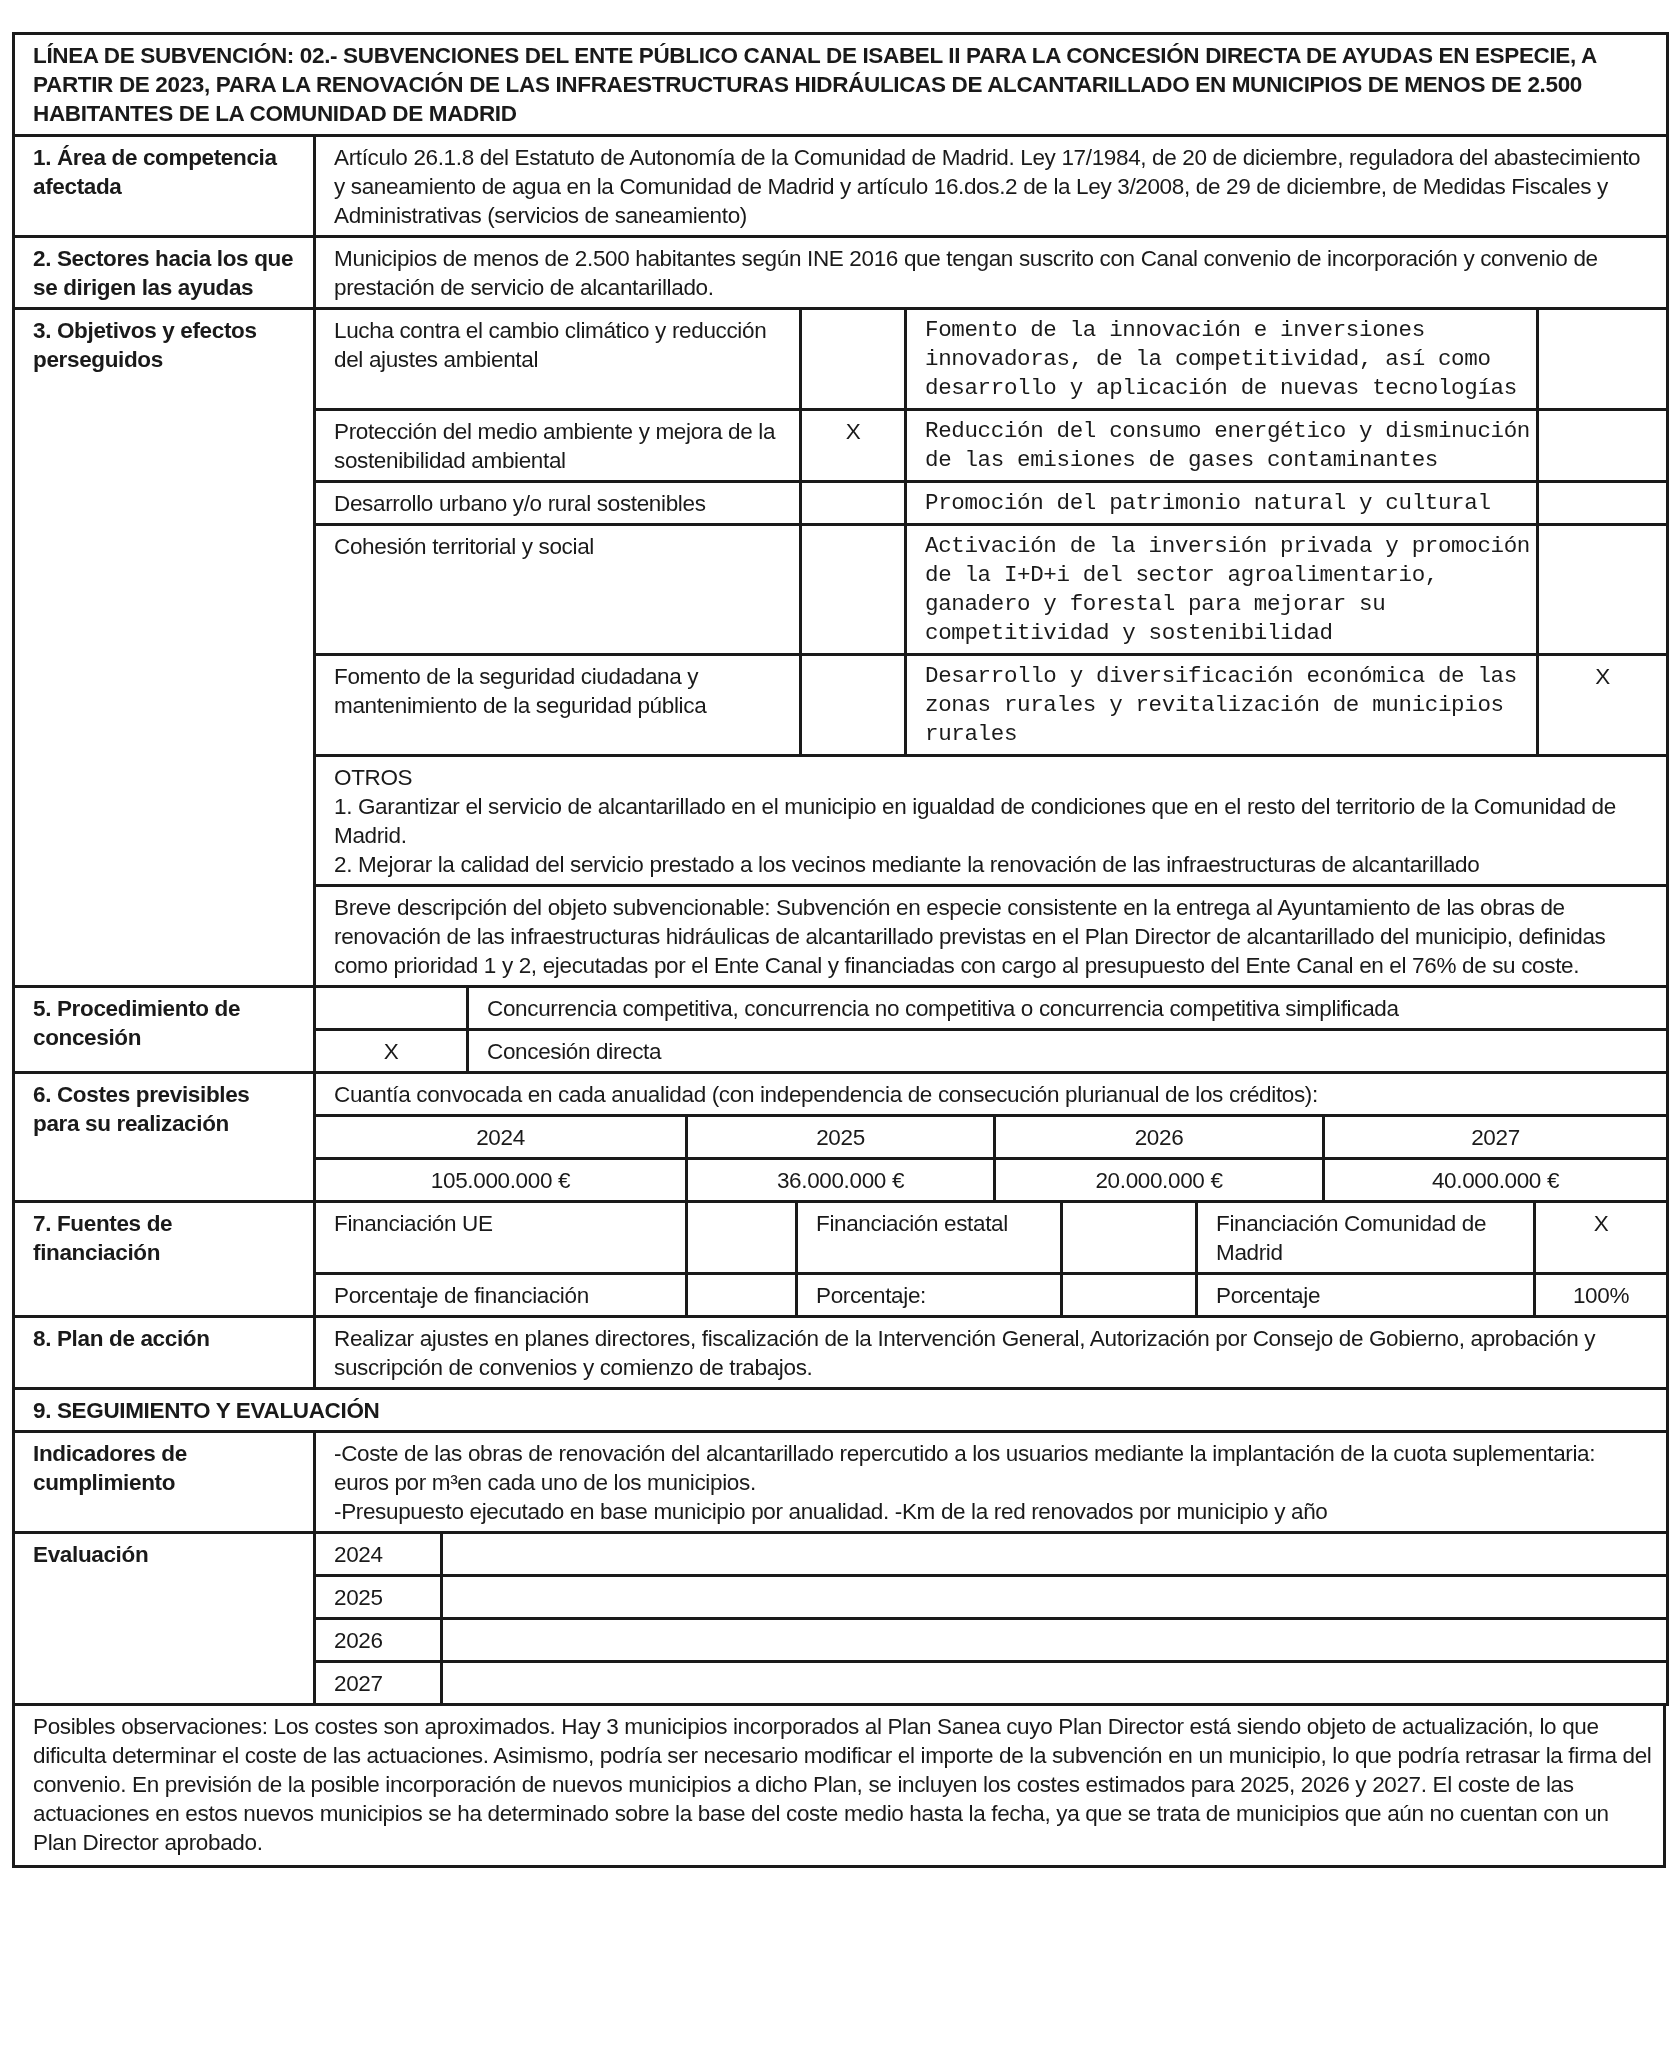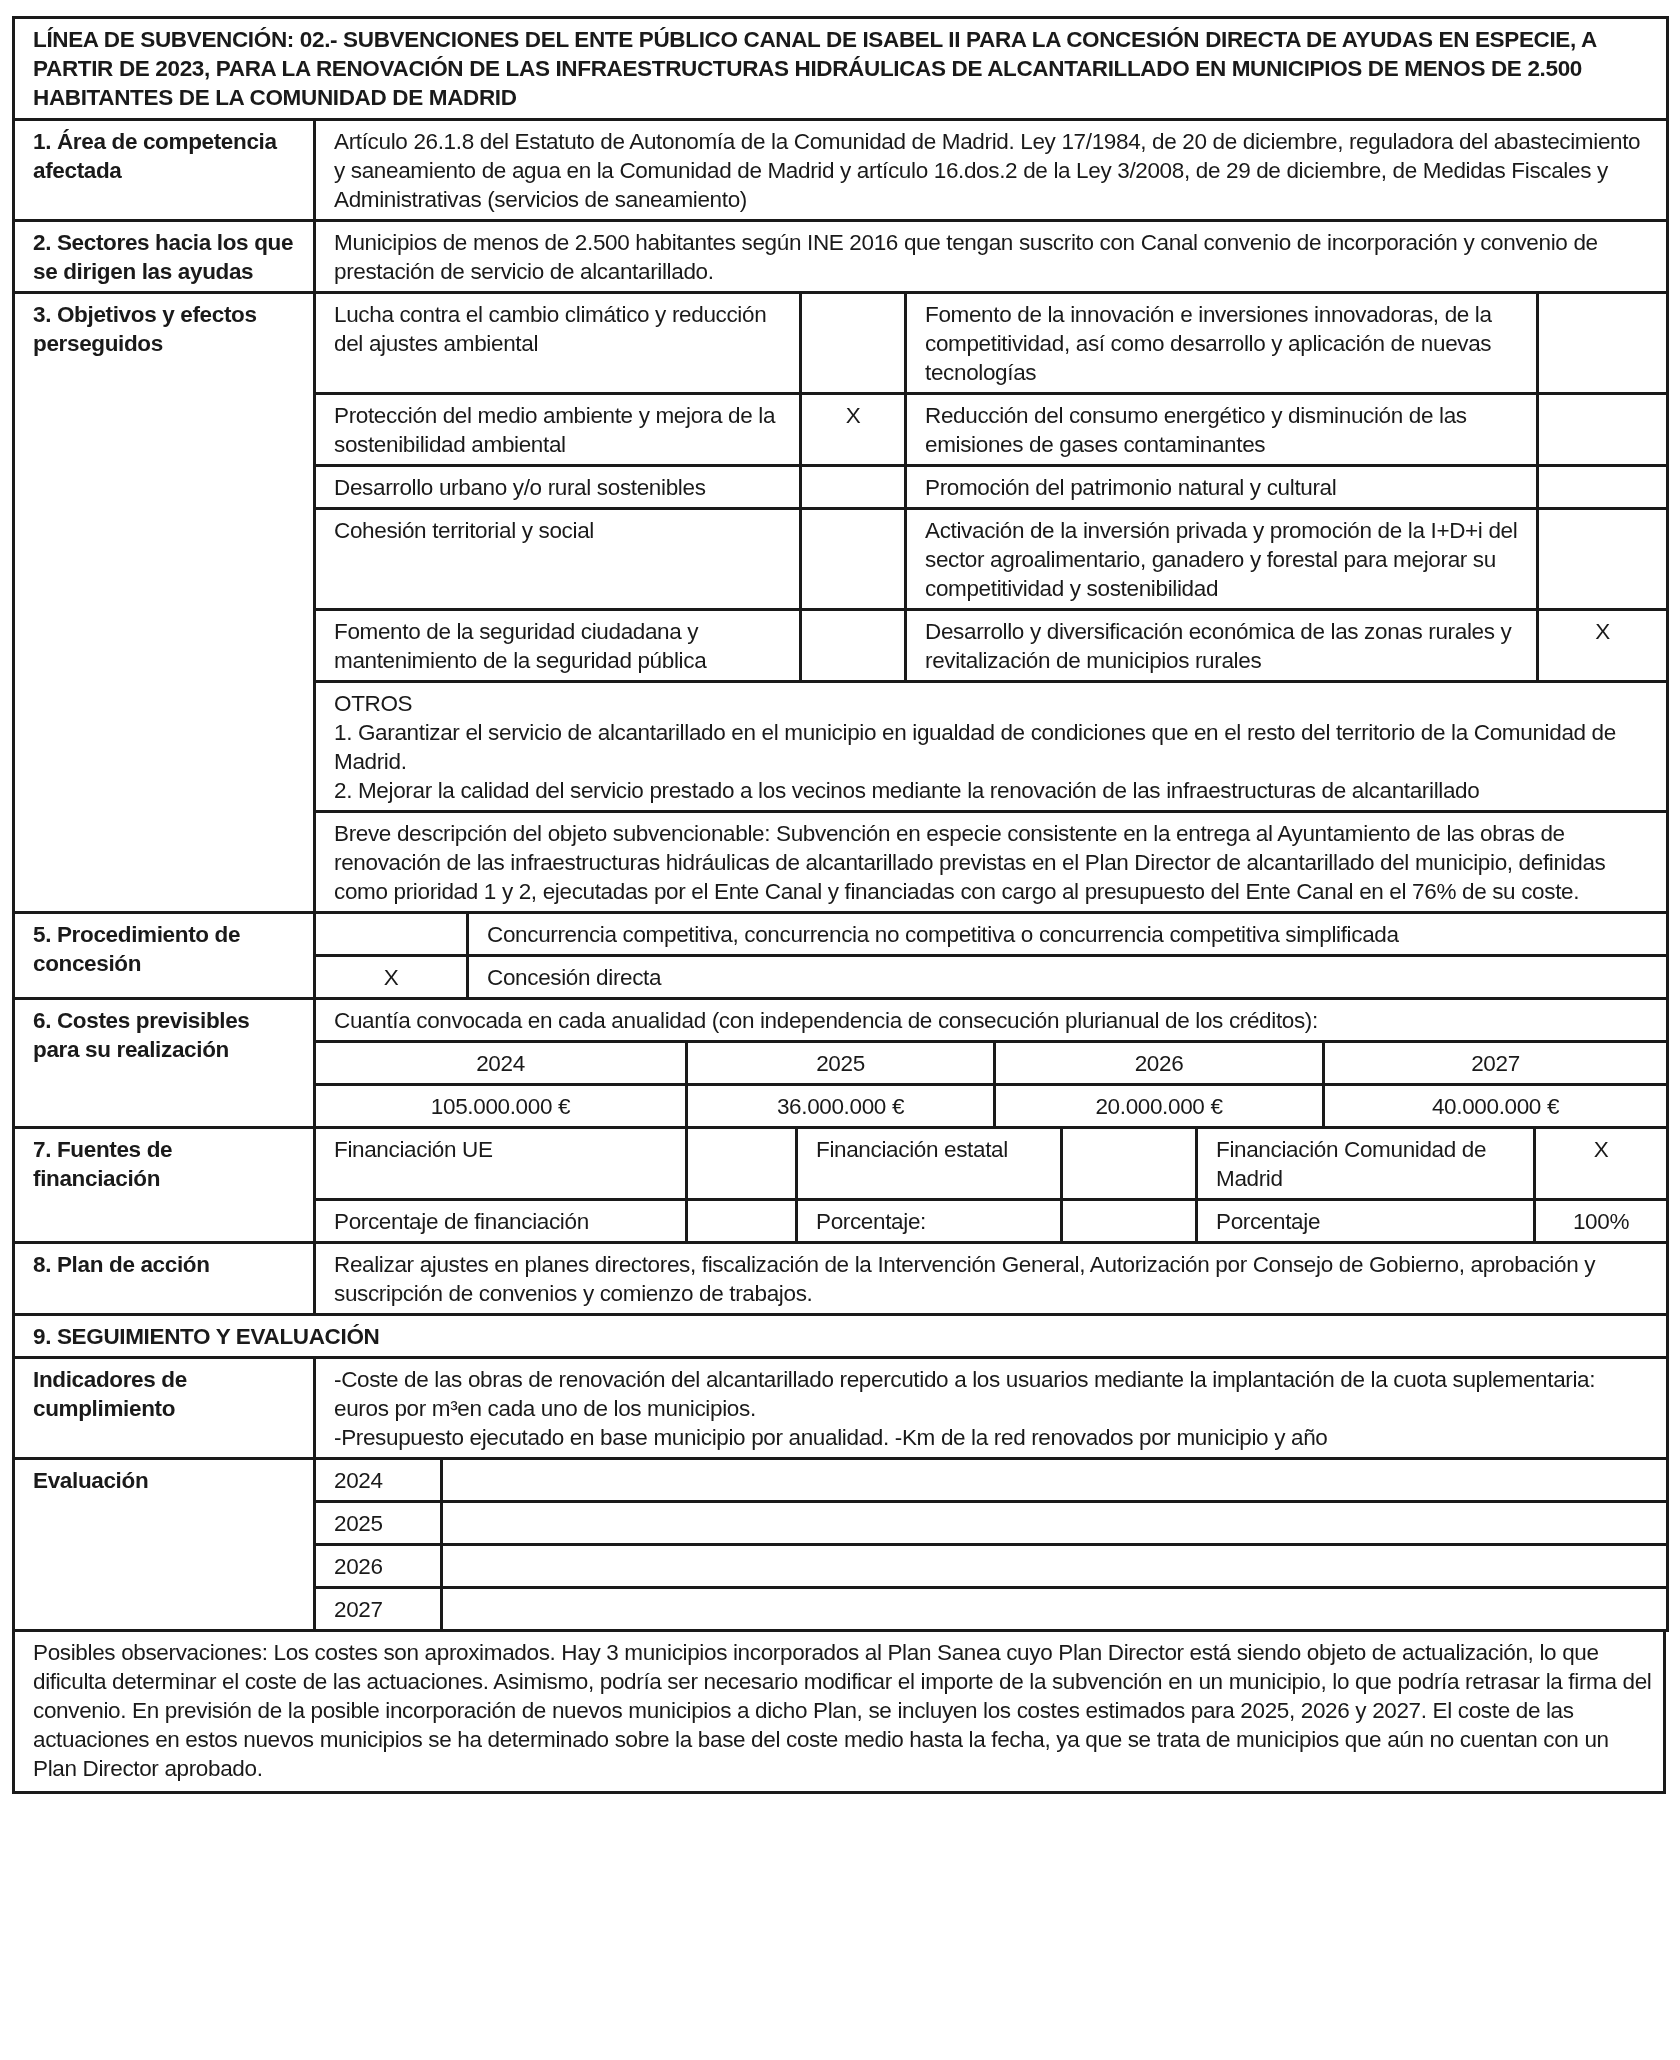--- a/index.html
+++ b/index.html
@@ -1,26 +1,26 @@
 <!DOCTYPE html>
 <html><head>
 <meta charset="utf-8">
 <style>
   html, body { margin: 0; padding: 0; background: #ffffff; }
   body { width: 1680px; height: 2060px; position: relative; overflow: hidden;
          font-family: "Liberation Sans", sans-serif; color: #1a1a1a; }
-  .sheet { position: absolute; left: 12px; top: 16px; width: 1654px; }
+  .sheet { position: absolute; left: 12px; top: 32px; width: 1654px; }
   table { border-collapse: collapse; width: 100%; table-layout: fixed; }
   td { border: 3px solid #1a1a1a; vertical-align: top; padding: 6px 18px 5px 18px;
        font-size: 22.5px; line-height: 29px; letter-spacing: -0.35px; }
   .b { font-weight: bold; }
   .title-cell { padding-top: 6px; padding-bottom: 6px; }
   .c { text-align: center; }
   table + table td { border-top: none; }
-  .nopad-r { padding-right: 2px; }
+  .nopad-r { padding-right: 2px; font-family: Liberation Mono, monospace; }
 </style>
 </head>
 <body>
 
 <div class="sheet">
 
   <table>
     <colgroup>
         <col style="width:1044px">
         <col style="width:610px">

